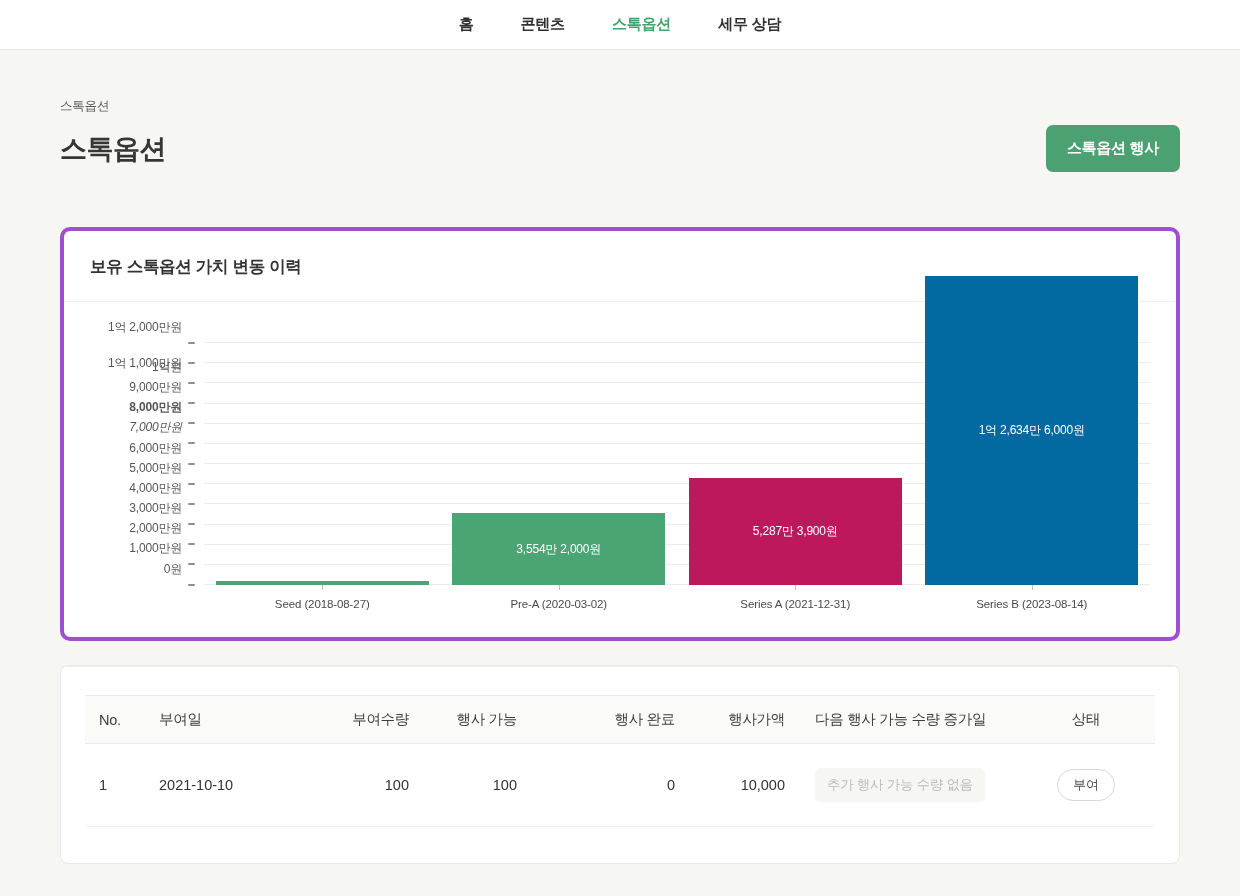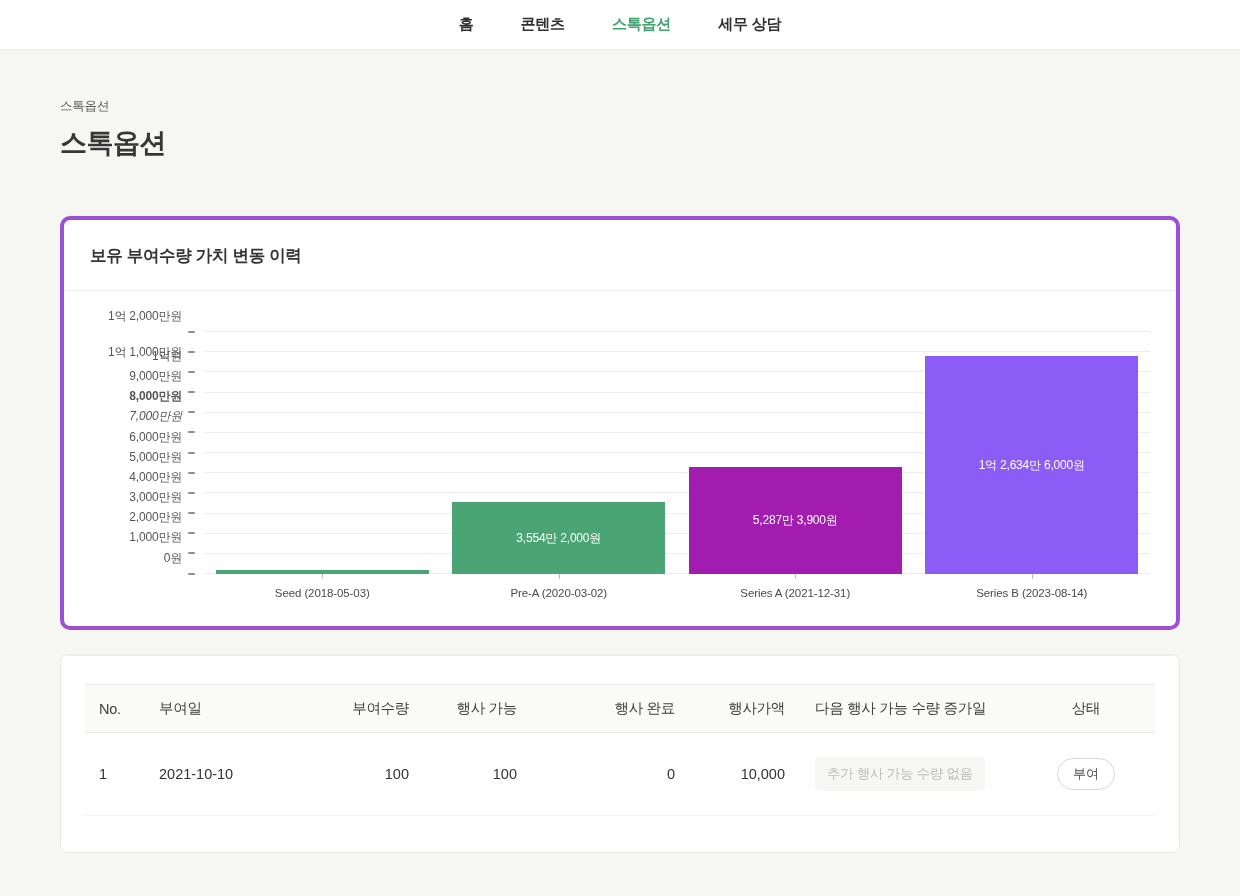--- a/index.html
+++ b/index.html
@@ -93,24 +93,25 @@
   <span class="nav-item">콘텐츠</span>
   <span class="nav-item active">스톡옵션</span>
   <span class="nav-item">세무 상담</span>
 </nav>
 
 <div class="page">
 
   <div class="breadcrumb">스톡옵션</div>
   <div class="page-header">
     <h1 class="page-title">스톡옵션</h1>
+    <button class="primary-btn">스톡옵션 행사</button>
   </div>
 
   <section class="chart-card">
-    <div class="card-title-row">보유 부여수량 가치 변동 이력</div>
+    <div class="card-title-row">보유 스톡옵션 가치 변동 이력</div>
     <div class="divider"></div>
     <div class="chart-outer">
       <div class="chart" id="chart">
           <div class="grid-line" style="bottom: 0px;"></div>
           <div class="y-tick" style="bottom: -0.5px;"></div>
           <div class="y-label" style="bottom: -0.5px;">0원</div>
           <div class="grid-line" style="bottom: 20.155px;"></div>
           <div class="y-tick" style="bottom: 19.655px;"></div>
           <div class="y-label" style="bottom: 19.655px;">1,000만원</div>
           <div class="grid-line" style="bottom: 40.3101px;"></div>
@@ -141,32 +142,32 @@
           <div class="y-tick" style="bottom: 201.05px;"></div>
           <div class="y-label" style="bottom: 201.05px;">1억원</div>
           <div class="grid-line" style="bottom: 221.705px;"></div>
           <div class="y-tick" style="bottom: 221.205px;"></div>
           <div class="y-label" style="bottom: 205px;">1억 1,000만원</div>
           <div class="grid-line" style="bottom: 241.86px;"></div>
           <div class="y-tick" style="bottom: 241.36px;"></div>
           <div class="y-label" style="bottom: 241.36px;">1억 2,000만원</div>
           <div class="bar" style="left: 1.25%; width: 22.5%; height: 4.03101px; background: rgb(75, 164, 115);"></div>
           <div class="x-tick" style="left: 12.5%;"></div>
-          <div class="x-label" style="left: 12.5%;">Seed (2018-05-03)</div>
+          <div class="x-label" style="left: 12.5%;">Seed (2018-08-27)</div>
           <div class="bar" style="left: 26.25%; width: 22.5%; height: 71.635px; background: rgb(75, 164, 115);">
             <span class="bar-label">3,554만 2,000원</span>
           </div>
           <div class="x-tick" style="left: 37.5%;"></div>
           <div class="x-label" style="left: 37.5%;">Pre-A (2020-03-02)</div>
-          <div class="bar" style="left: 51.25%; width: 22.5%; height: 106.568px; background: #a21caf;">
+          <div class="bar" style="left: 51.25%; width: 22.5%; height: 106.568px; background: #be185d;">
             <span class="bar-label">5,287만 3,900원</span>
           </div>
           <div class="x-tick" style="left: 62.5%;"></div>
           <div class="x-label" style="left: 62.5%;">Series A (2021-12-31)</div>
-          <div class="bar" style="left: 76.25%; width: 22.5%; height: 218px; background: #8b5cf6;">
+          <div class="bar" style="left: 76.25%; width: 22.5%; height: 309px; background: #0369a1;">
             <span class="bar-label">1억 2,634만 6,000원</span>
           </div>
           <div class="x-tick" style="left: 87.5%;"></div>
           <div class="x-label" style="left: 87.5%;">Series B (2023-08-14)</div>
         </div>
       <div class="chart-xlabel-space"></div>
     </div>
   </section>
 
   <section class="table-card">

